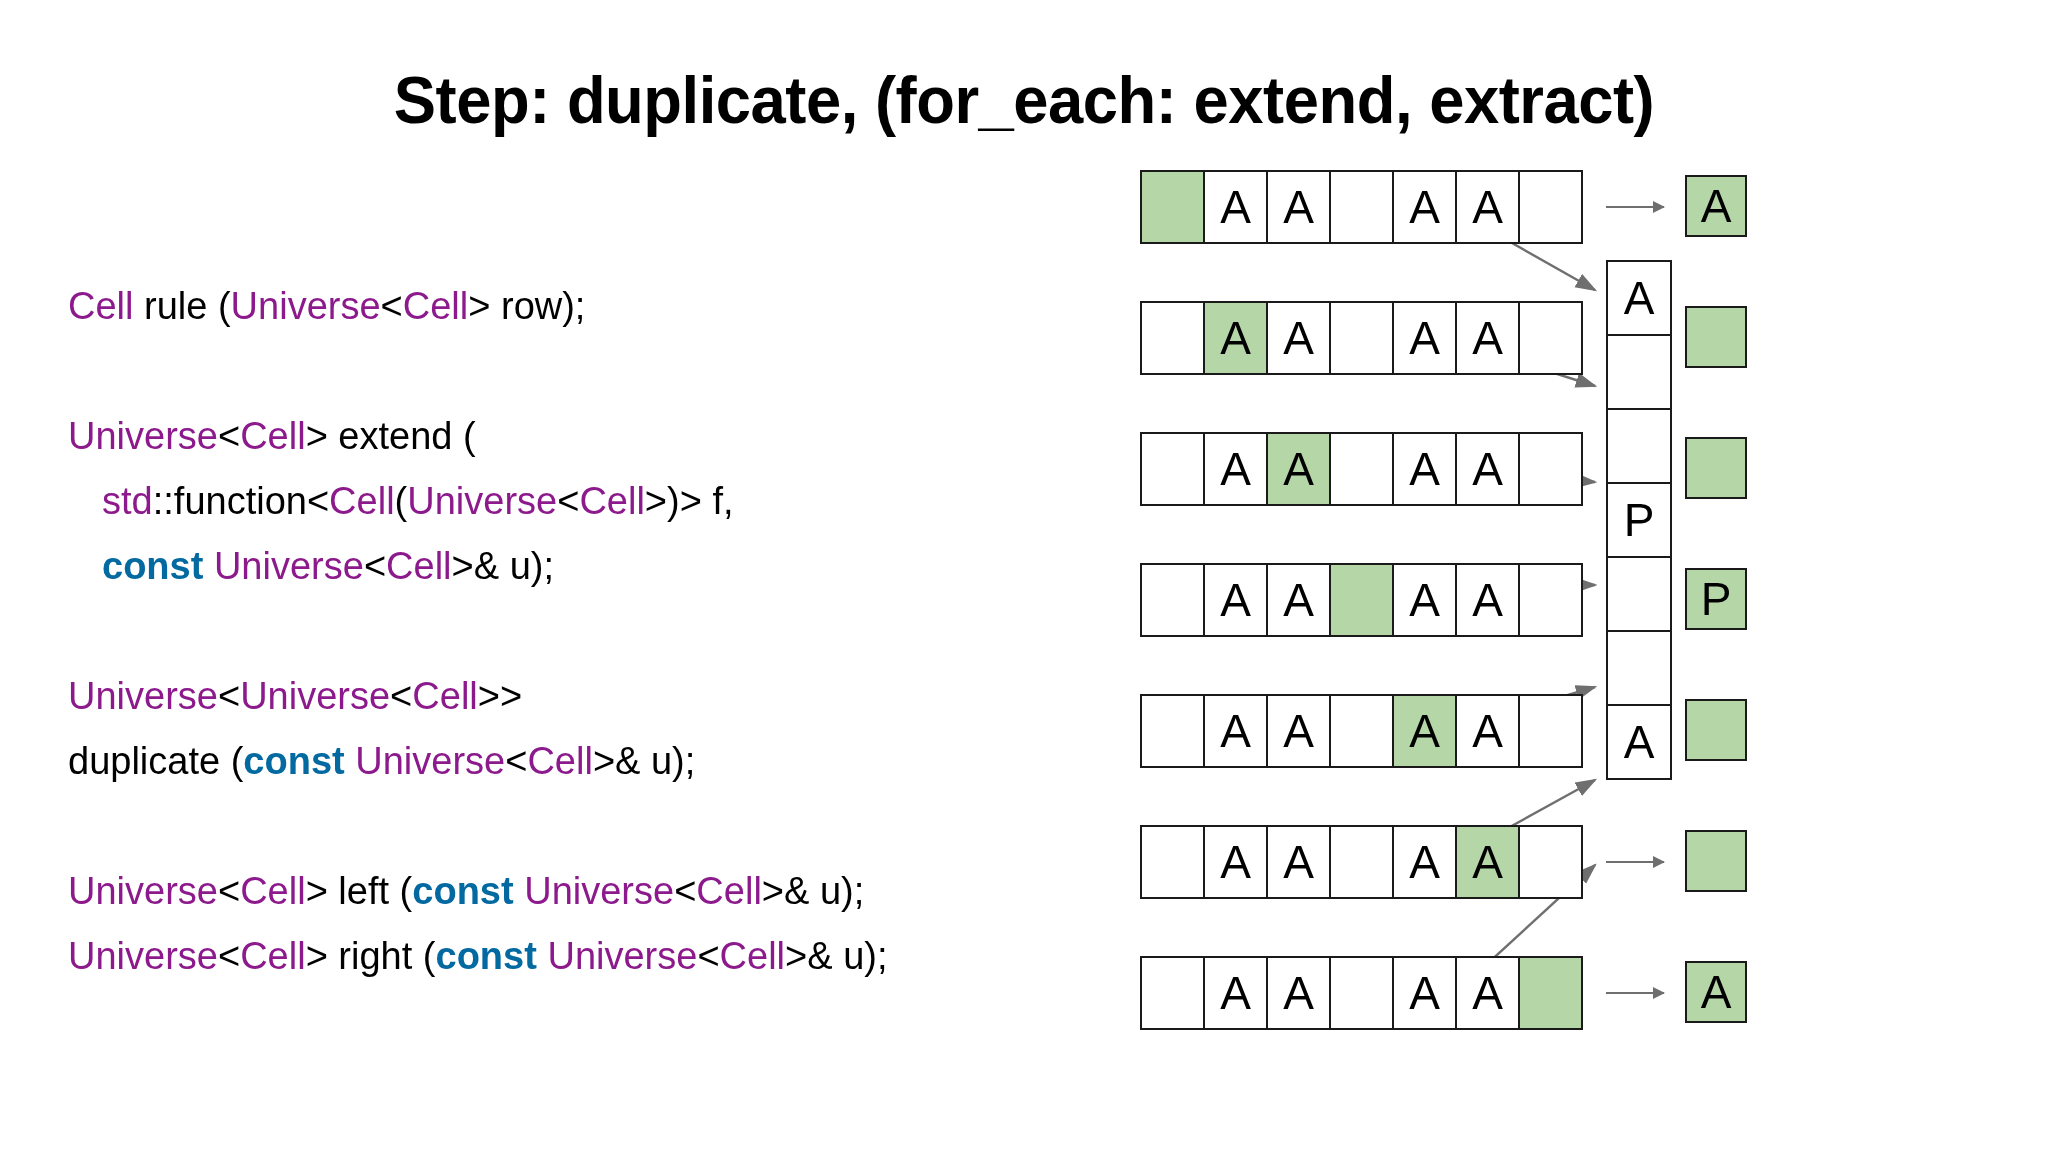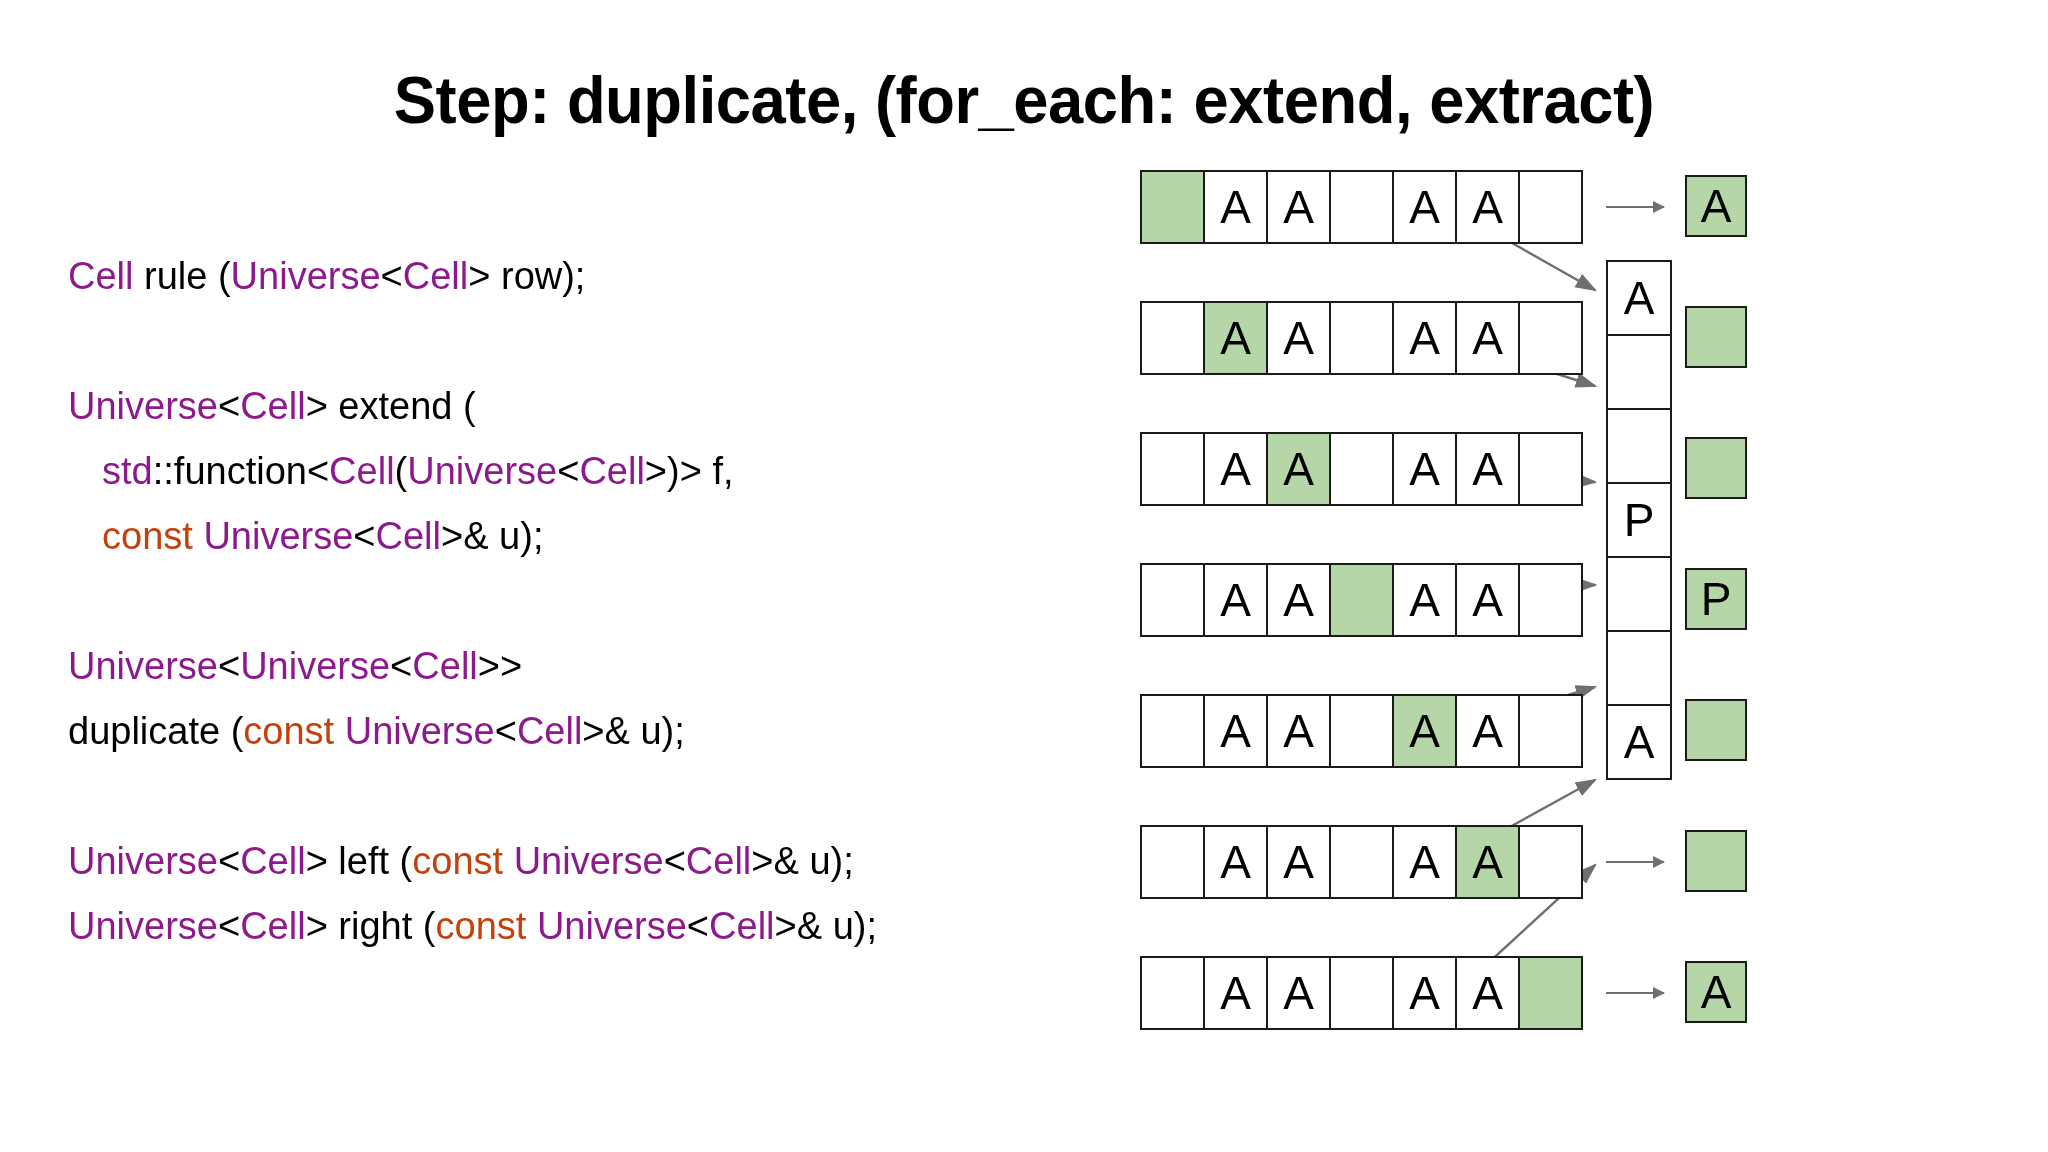--- a/index.html
+++ b/index.html
@@ -22,29 +22,29 @@
     letter-spacing:-0.5px;
     transform:scaleX(0.96);
     transform-origin:center top;
     white-space:nowrap;
   }
 
   
   #code{
     position:absolute;
     left:68px;
-    top:244px;
+    top:274px;
     font-size:38px;
     line-height:65px;
     color:#000000;
     white-space:pre;
   }
   #code .ln{ white-space:pre; }
   .tp{ color:#8c1a8c; }           
-  .kw{ color:#c2410c; }           
+  .kw{ color:#0369a1;font-weight:bold; }           
   .pl{ color:#000000; }           
   .indent{ display:inline-block; width:34px; }
 
   
   #diagram{
     position:absolute;
     left:1140px;
     top:160px;
     width:900px;
     height:950px;

